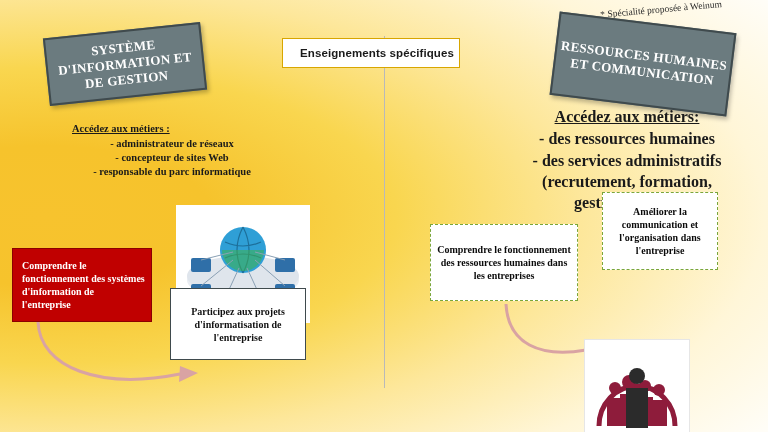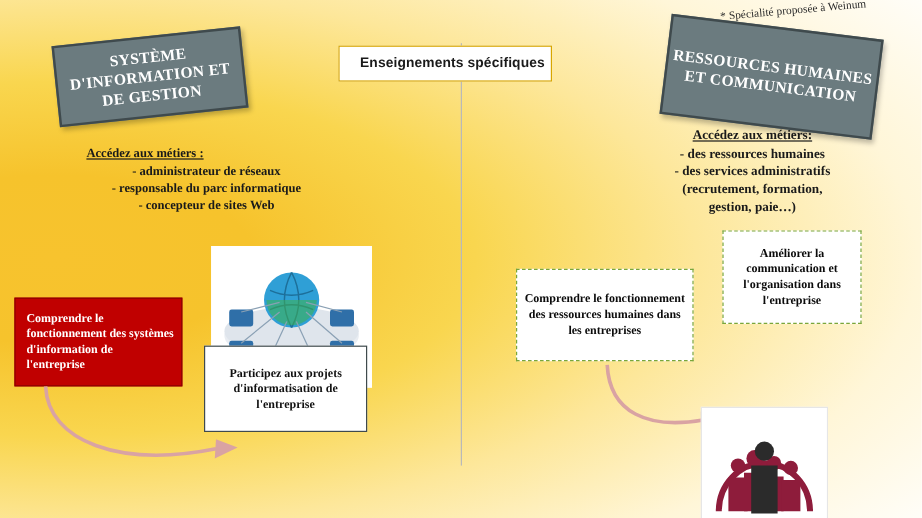--- a/index.html
+++ b/index.html
@@ -116,21 +116,21 @@
   #metiers-left .head {
     display: block;
     text-decoration: underline;
     text-align: left;
     margin-bottom: 1px;
   }
   #metiers-right {
     left: 522px;
     top: 106px;
     width: 210px;
-    font-size: 11px;
+    font-size: 16px;
     text-align: center;
   }
   #metiers-right .head {
     display: block;
     text-decoration: underline;
     margin-bottom: 1px;
   }
   .metiers .line {
     display: block;
   }
@@ -243,22 +243,22 @@
     <span>Enseignements spécifiques</span>
   </div>
 
   <div class="banner" id="banner-sig">SYSTÈME D'INFORMATION ET DE GESTION</div>
 
   <div class="banner" id="banner-rhc">RESSOURCES HUMAINES ET COMMUNICATION</div>
 
   <div class="metiers" id="metiers-left">
     <span class="head">Accédez aux métiers :</span>
     <span class="line">- administrateur de réseaux</span>
+    <span class="line">- concepteur de sites Web</span>
     <span class="line">- responsable du parc informatique</span>
-    <span class="line">- concepteur de sites Web</span>
   </div>
 
   <div class="metiers" id="metiers-right">
     <span class="head">Accédez aux métiers:</span>
     <span class="line">- des ressources humaines</span>
     <span class="line">- des services administratifs</span>
     <span class="line">(recrutement, formation,</span>
     <span class="line">gestion, paie…)</span>
   </div>
 

